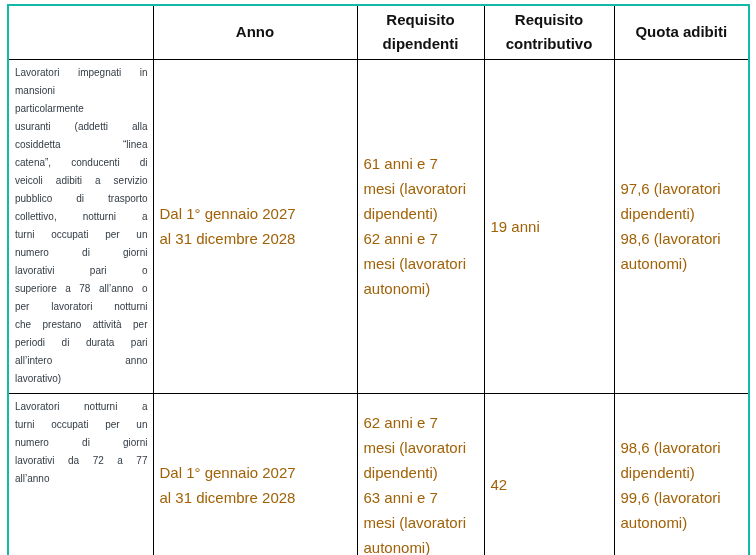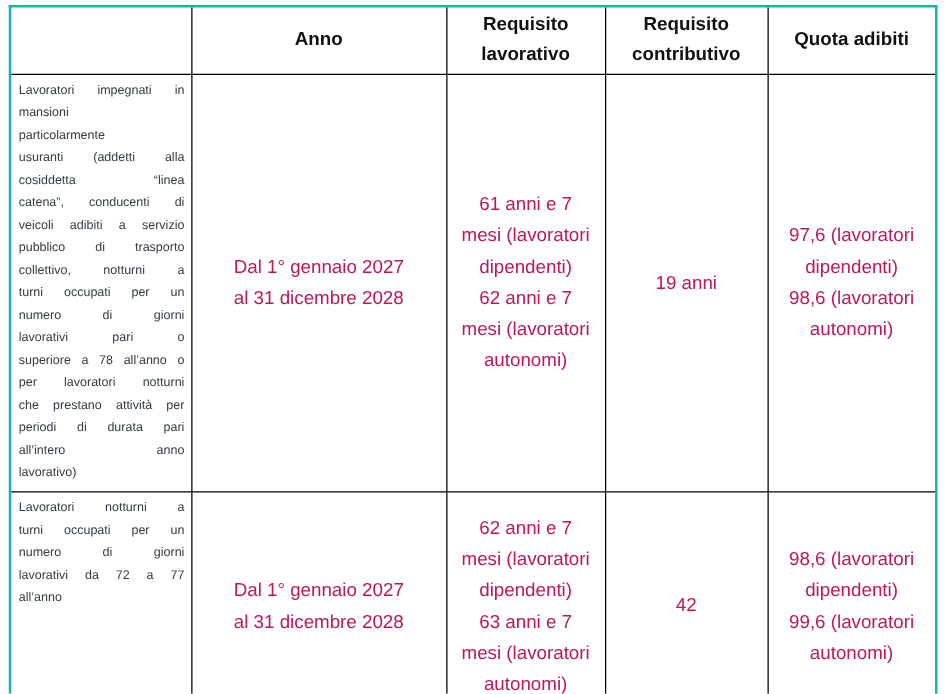--- a/index.html
+++ b/index.html
@@ -48,22 +48,22 @@
     vertical-align: top;
     text-align: justify;
     text-align-last: justify;
     -moz-text-align-last: justify;
     white-space: pre-line;
     line-height: 18px;
     padding: 4px 5px 3px 6px;
   }
   td.center {
     font-size: 15px;
-    color: #be185d;
-    text-align: center;
+    color: #a16207;
+    text-align: left;
     vertical-align: middle;
     white-space: pre-line;
     line-height: 25px;
     padding: 2px 6px;
   }
 </style>
 </head>
 <body>
 
 <div class="page">
@@ -72,21 +72,21 @@
       <col style="width:145px">
       <col style="width:204px">
       <col style="width:127px">
       <col style="width:130px">
       <col style="width:135px">
     </colgroup>
     <thead>
       <tr>
         <th></th>
         <th>Anno</th>
-        <th>Requisito lavorativo</th>
+        <th>Requisito dipendenti</th>
         <th>Requisito contributivo</th>
         <th>Quota adibiti</th>
       </tr>
     </thead>
     <tbody>
       <tr class="row-1">
         <td class="cat">Lavoratori impegnati in
 mansioni
 particolarmente
 usuranti (addetti alla

